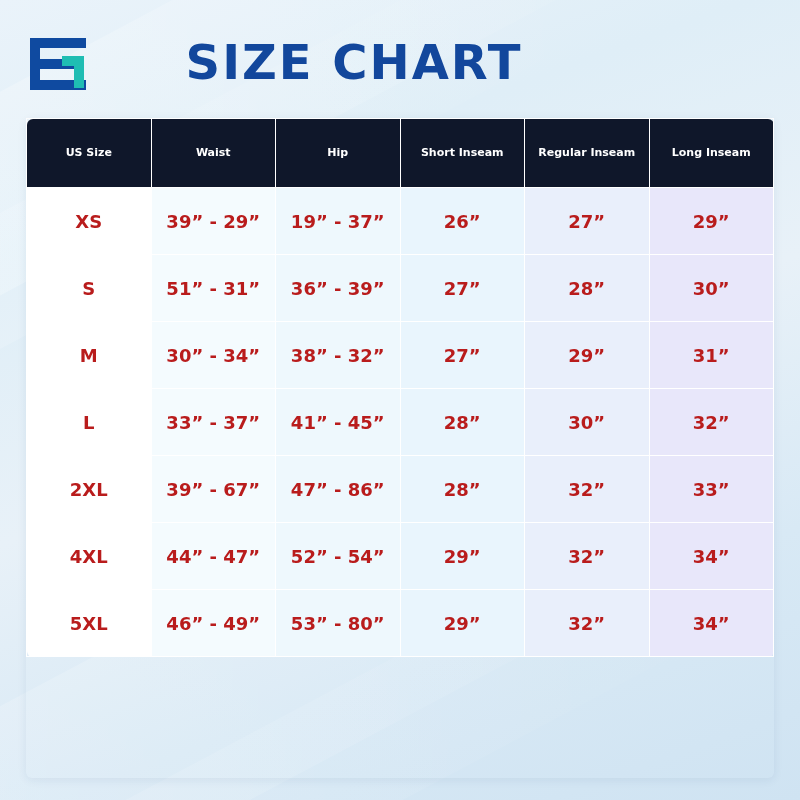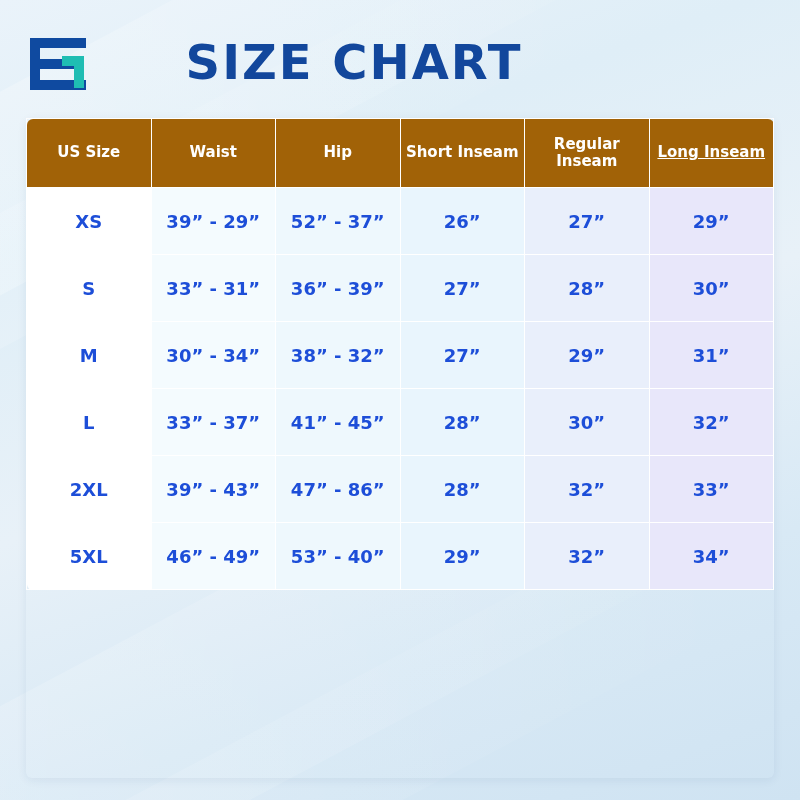--- a/index.html
+++ b/index.html
@@ -72,36 +72,36 @@
     table-layout: fixed;
     font-family: "DejaVu Sans", sans-serif;
   }
   table.size-chart th,
   table.size-chart td {
     border: 1px solid #ffffff;
     text-align: center;
     vertical-align: middle;
   }
   thead th {
-    background: #a16207;
+    background: #0f172a;
     color: #ffffff;
-    font-size: 15px;
+    font-size: 11px;
     font-weight: bold;
     height: 66px;
     line-height: 1.15;
     border-color: #ffffff;
   }
   thead th.first { border-top-left-radius: 6px; }
-  thead th.last  { border-top-right-radius: 6px; text-decoration: underline; }
+  thead th.last  { border-top-right-radius: 6px; }
 
   tbody td {
     height: 64px;
     font-size: 18px;
     font-weight: bold;
-    color: #1d4ed8;
+    color: #b91c1c;
     border: 1px solid #dfe9f3;
   }
   
   td.c0 { background: #ffffff; }
   td.c1 { background: #f4fbfe; }
   td.c2 { background: #eef8fd; }
   td.c3 { background: #e9f5fd; }
   td.c4 { background: #e9effb; }
   td.c5 { background: #e8e7fa; }
 
@@ -148,28 +148,28 @@
           <th>Hip</th>
           <th>Short Inseam</th>
           <th>Regular Inseam</th>
           <th class="last">Long Inseam</th>
         </tr>
       </thead>
       <tbody>
         <tr>
           <td class="c0">XS</td>
           <td class="c1">39” - 29”</td>
-          <td class="c2">52” - 37”</td>
+          <td class="c2">19” - 37”</td>
           <td class="c3">26”</td>
           <td class="c4">27”</td>
           <td class="c5">29”</td>
         </tr>
         <tr>
           <td class="c0">S</td>
-          <td class="c1">33” - 31”</td>
+          <td class="c1">51” - 31”</td>
           <td class="c2">36” - 39”</td>
           <td class="c3">27”</td>
           <td class="c4">28”</td>
           <td class="c5">30”</td>
         </tr>
         <tr>
           <td class="c0">M</td>
           <td class="c1">30” - 34”</td>
           <td class="c2">38” - 32”</td>
           <td class="c3">27”</td>
@@ -179,32 +179,40 @@
         <tr>
           <td class="c0">L</td>
           <td class="c1">33” - 37”</td>
           <td class="c2">41” - 45”</td>
           <td class="c3">28”</td>
           <td class="c4">30”</td>
           <td class="c5">32”</td>
         </tr>
         <tr>
           <td class="c0">2XL</td>
-          <td class="c1">39” - 43”</td>
+          <td class="c1">39” - 67”</td>
           <td class="c2">47” - 86”</td>
           <td class="c3">28”</td>
           <td class="c4">32”</td>
           <td class="c5">33”</td>
         </tr>
         <tr>
-          <td class="c0">5XL</td>
-          <td class="c1">46” - 49”</td>
-          <td class="c2">53” - 40”</td>
+          <td class="c0">4XL</td>
+          <td class="c1">44” - 47”</td>
+          <td class="c2">52” - 54”</td>
           <td class="c3">29”</td>
           <td class="c4">32”</td>
           <td class="c5">34”</td>
         </tr>
+        <tr>
+          <td class="c0">5XL</td>
+          <td class="c1">46” - 49”</td>
+          <td class="c2">53” - 80”</td>
+          <td class="c3">29”</td>
+          <td class="c4">32”</td>
+          <td class="c5">34”</td>
+        </tr>
       </tbody>
     </table>
   </div>
 
   <div class="table-shadow"></div>
 </div>
 
 </body></html>

